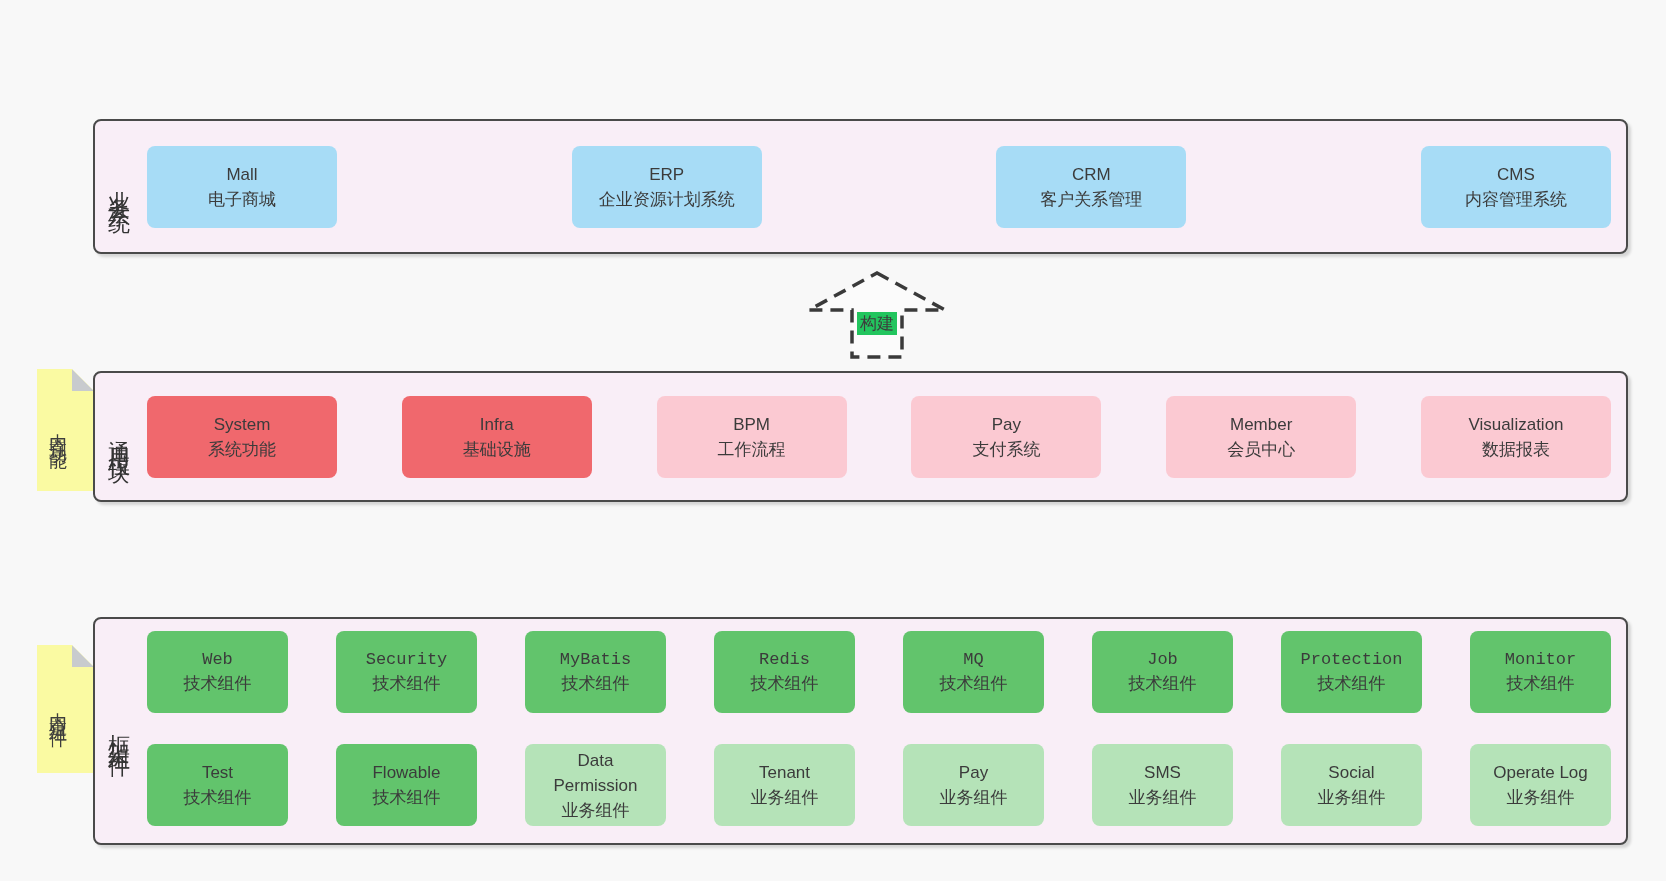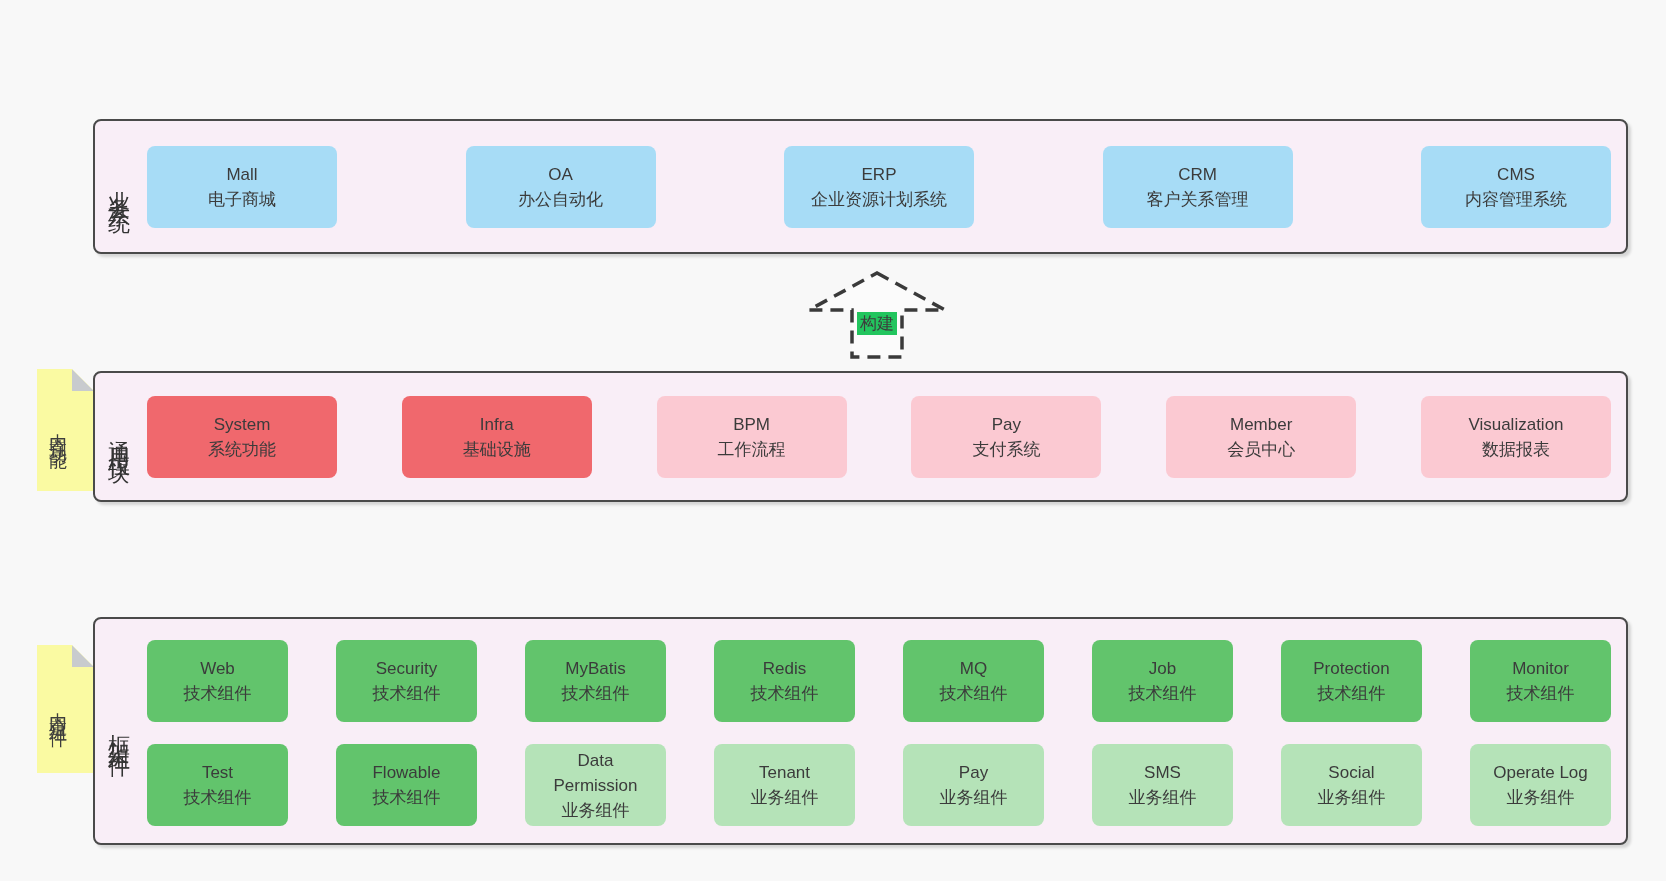--- a/index.html
+++ b/index.html
@@ -37,21 +37,21 @@
 
   .boxes {
     position:absolute; left:52px; right:15px; top:50%;
     transform:translateY(-50%);
     display:flex; justify-content:space-between;
   }
   .boxes-row {
     position:absolute; left:52px; right:15px;
     display:flex; justify-content:space-between;
   }
-  .row-0 { top:21px; }
+  .row-0 { top:12px;font-family:Liberation Mono, monospace; }
   .row-1 { top:125px; }
 
   .box {
     height:82px; border-radius:8px;
     display:flex; flex-direction:column;
     align-items:center; justify-content:center;
     text-align:center;
     font-size:17px; line-height:25px;
     flex:0 0 auto;
   }
@@ -105,24 +105,20 @@
 <div class="canvas">
 
   <section class="band band-1">
     <div class="vlabel">业务系统</div>
     <div class="boxes">
         <div class="box blue">
           <div class="en">Mall</div>
           <div class="zh">电子商城</div>
         </div>
         <div class="box blue">
-          <div class="en">OA</div>
-          <div class="zh">办公自动化</div>
-        </div>
-        <div class="box blue">
           <div class="en">ERP</div>
           <div class="zh">企业资源计划系统</div>
         </div>
         <div class="box blue">
           <div class="en">CRM</div>
           <div class="zh">客户关系管理</div>
         </div>
         <div class="box blue">
           <div class="en">CMS</div>
           <div class="zh">内容管理系统</div>

